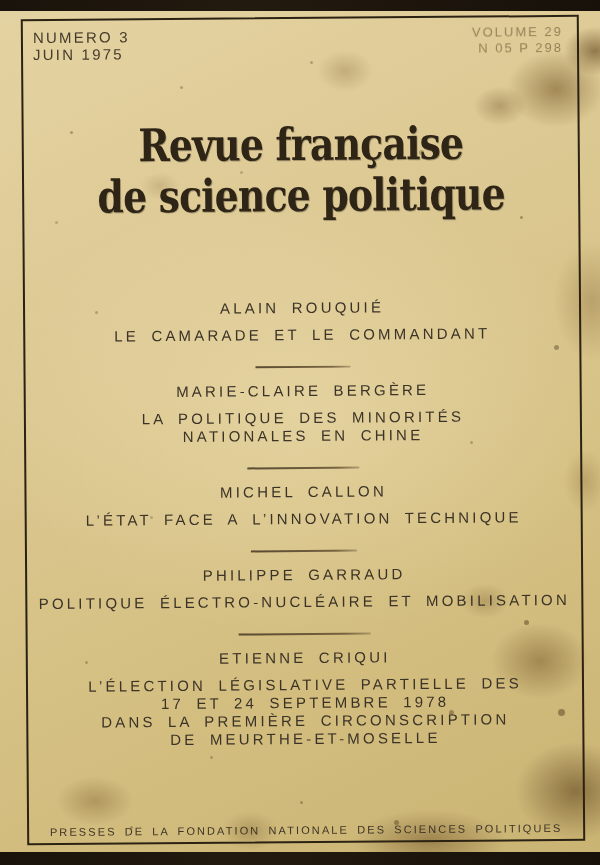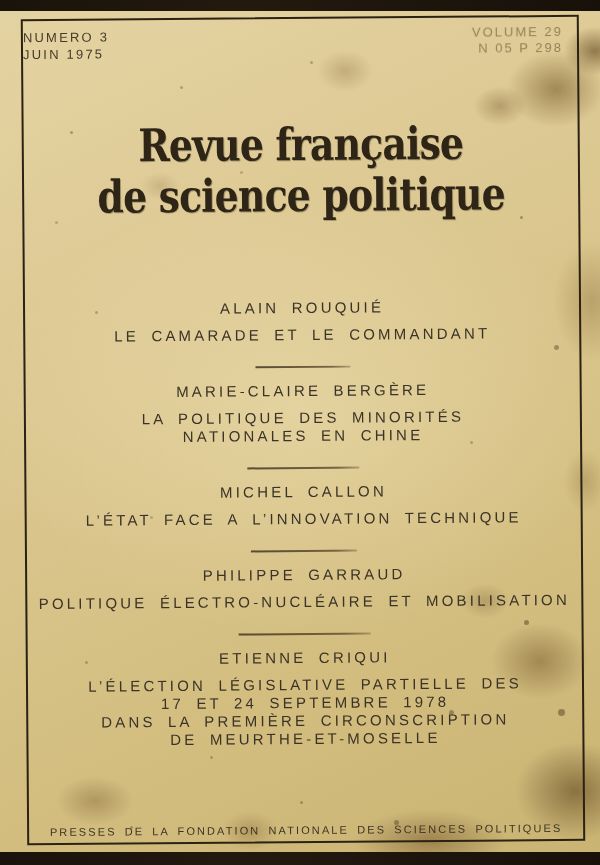--- a/index.html
+++ b/index.html
@@ -71,22 +71,22 @@
     width: 558px;
     height: 826px;
     box-sizing: border-box;
     border: 2px solid #2b2213;
     transform: rotate(-0.45deg);
     transform-origin: 50% 50%;
   }
   .issue {
     position: absolute;
     top: 8px;
-    left: 0;
-    font-size: 13px;
+    left: 10px;
+    font-size: 15px;
     letter-spacing: 2.2px;
     line-height: 17px;
     color: #453b2b;
   }
   .volume {
     position: absolute;
     top: 7px;
     right: 14px;
     text-align: right;
     font-size: 13px;

